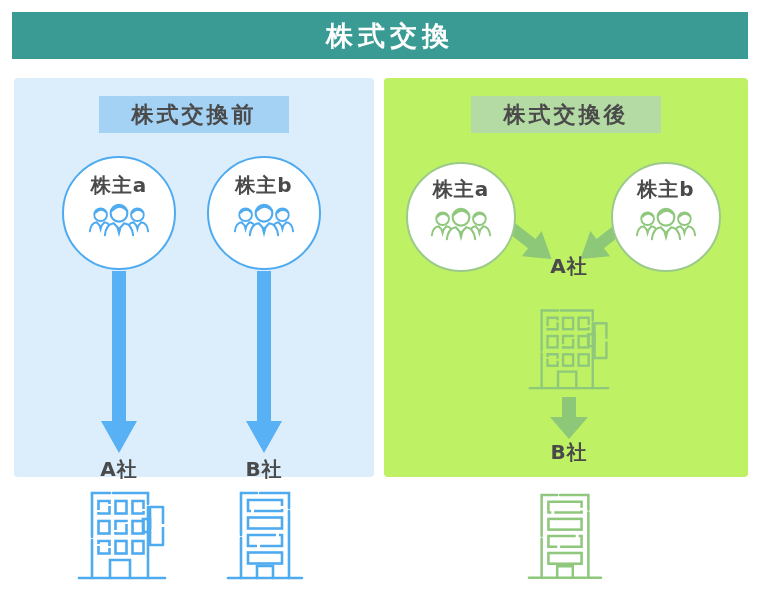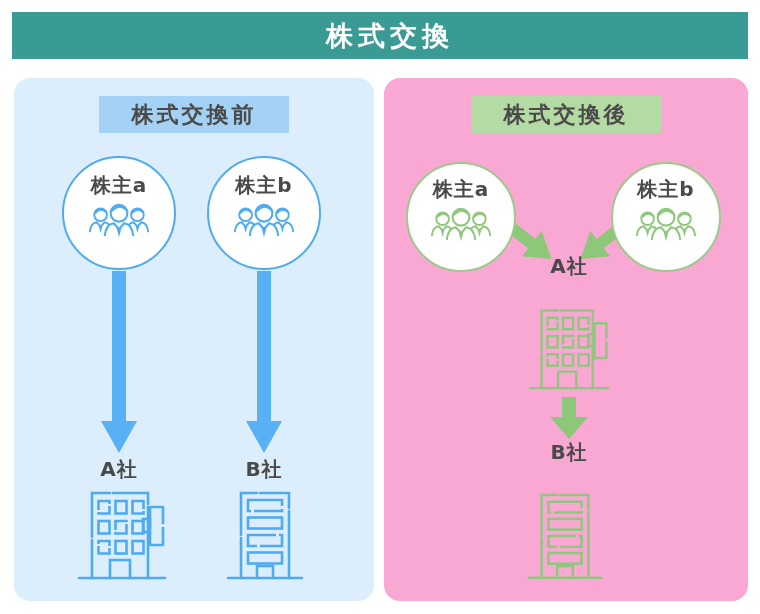--- a/index.html
+++ b/index.html
@@ -6,23 +6,23 @@
   html,body { background:#ffffff; }
   .stage {
     position:relative; width:760px; height:614px; background:#ffffff; overflow:hidden;
     font-family:"DejaVu Sans","Liberation Sans",sans-serif; color:#4A4A4A;
   }
   .banner {
     position:absolute; left:12px; top:12px; width:736px; height:47px;
     background:#3A9B94; color:#ffffff; display:flex; align-items:center; justify-content:center;
     font-size:27px; font-weight:bold; letter-spacing:5px;padding-left:20px;
   }
-  .panel { position:absolute; top:78px; height:523px; border-radius:16px; }
+  .panel { position:absolute; top:78px; height:399px; border-radius:4px; }
   .panel.before { left:14px;  width:360px; background:#DCEEFB; }
-  .panel.after  { left:384px; width:364px; background:#f9a8d4; }
+  .panel.after  { left:384px; width:364px; background:#bef264; }
   .panel-header {
     position:absolute; top:18px; width:190px; height:37px;
     display:flex; align-items:center; justify-content:center;
     font-size:22px; font-weight:bold; letter-spacing:3px; color:#4A4A4A;
   }
   .before .panel-header { left:85px; background:#A3D2F5; }
   .after  .panel-header { left:87px; background:#B5DBA5; }
   .sh-circle {
     position:absolute; background:#ffffff; border-radius:50%;
     display:flex; flex-direction:column; align-items:center;

